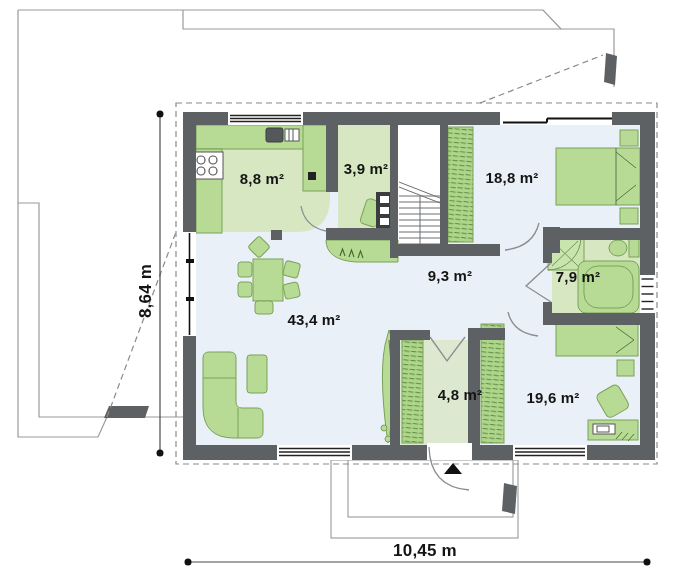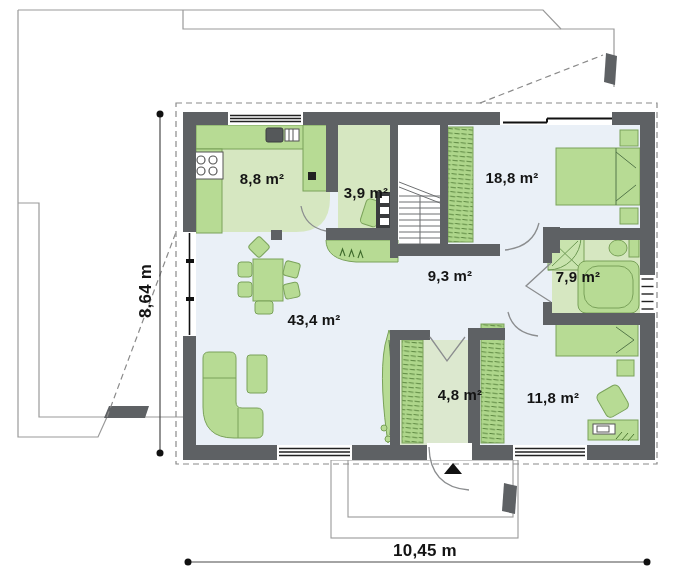--- a/index.html
+++ b/index.html
@@ -254,23 +254,23 @@
     <circle cx="160" cy="453" r="3.5" fill="#111" stroke="none"></circle>
     <line x1="187" y1="562" x2="648" y2="562"></line>
     <circle cx="188" cy="562" r="3.5" fill="#111" stroke="none"></circle>
     <circle cx="647" cy="562" r="3.5" fill="#111" stroke="none"></circle>
   </g>
 
   <polygon points="453,463 444,474 462,474" fill="#111"></polygon>
 </svg>
 
 <div class="lbl" style="left:262px;top:178px">8,8 m²</div>
-<div class="lbl" style="left:366px;top:192px">3,9 m²</div>
+<div class="lbl" style="left:366px;top:168px">3,9 m²</div>
 <div class="lbl" style="left:512px;top:177px">18,8 m²</div>
 <div class="lbl" style="left:450px;top:275px">9,3 m²</div>
 <div class="lbl" style="left:578px;top:276px">7,9 m²</div>
 <div class="lbl" style="left:314px;top:319px">43,4 m²</div>
 <div class="lbl" style="left:460px;top:394px">4,8 m²</div>
-<div class="lbl" style="left:553px;top:397px">11,8 m²</div>
+<div class="lbl" style="left:553px;top:397px">19,6 m²</div>
 <div class="lbl dim" style="left:425px;top:551px">10,45 m</div>
 <div class="lbl dim dim-v" style="left:146px;top:291px">8,64 m</div>
 
 </div>
 
 </body></html>

